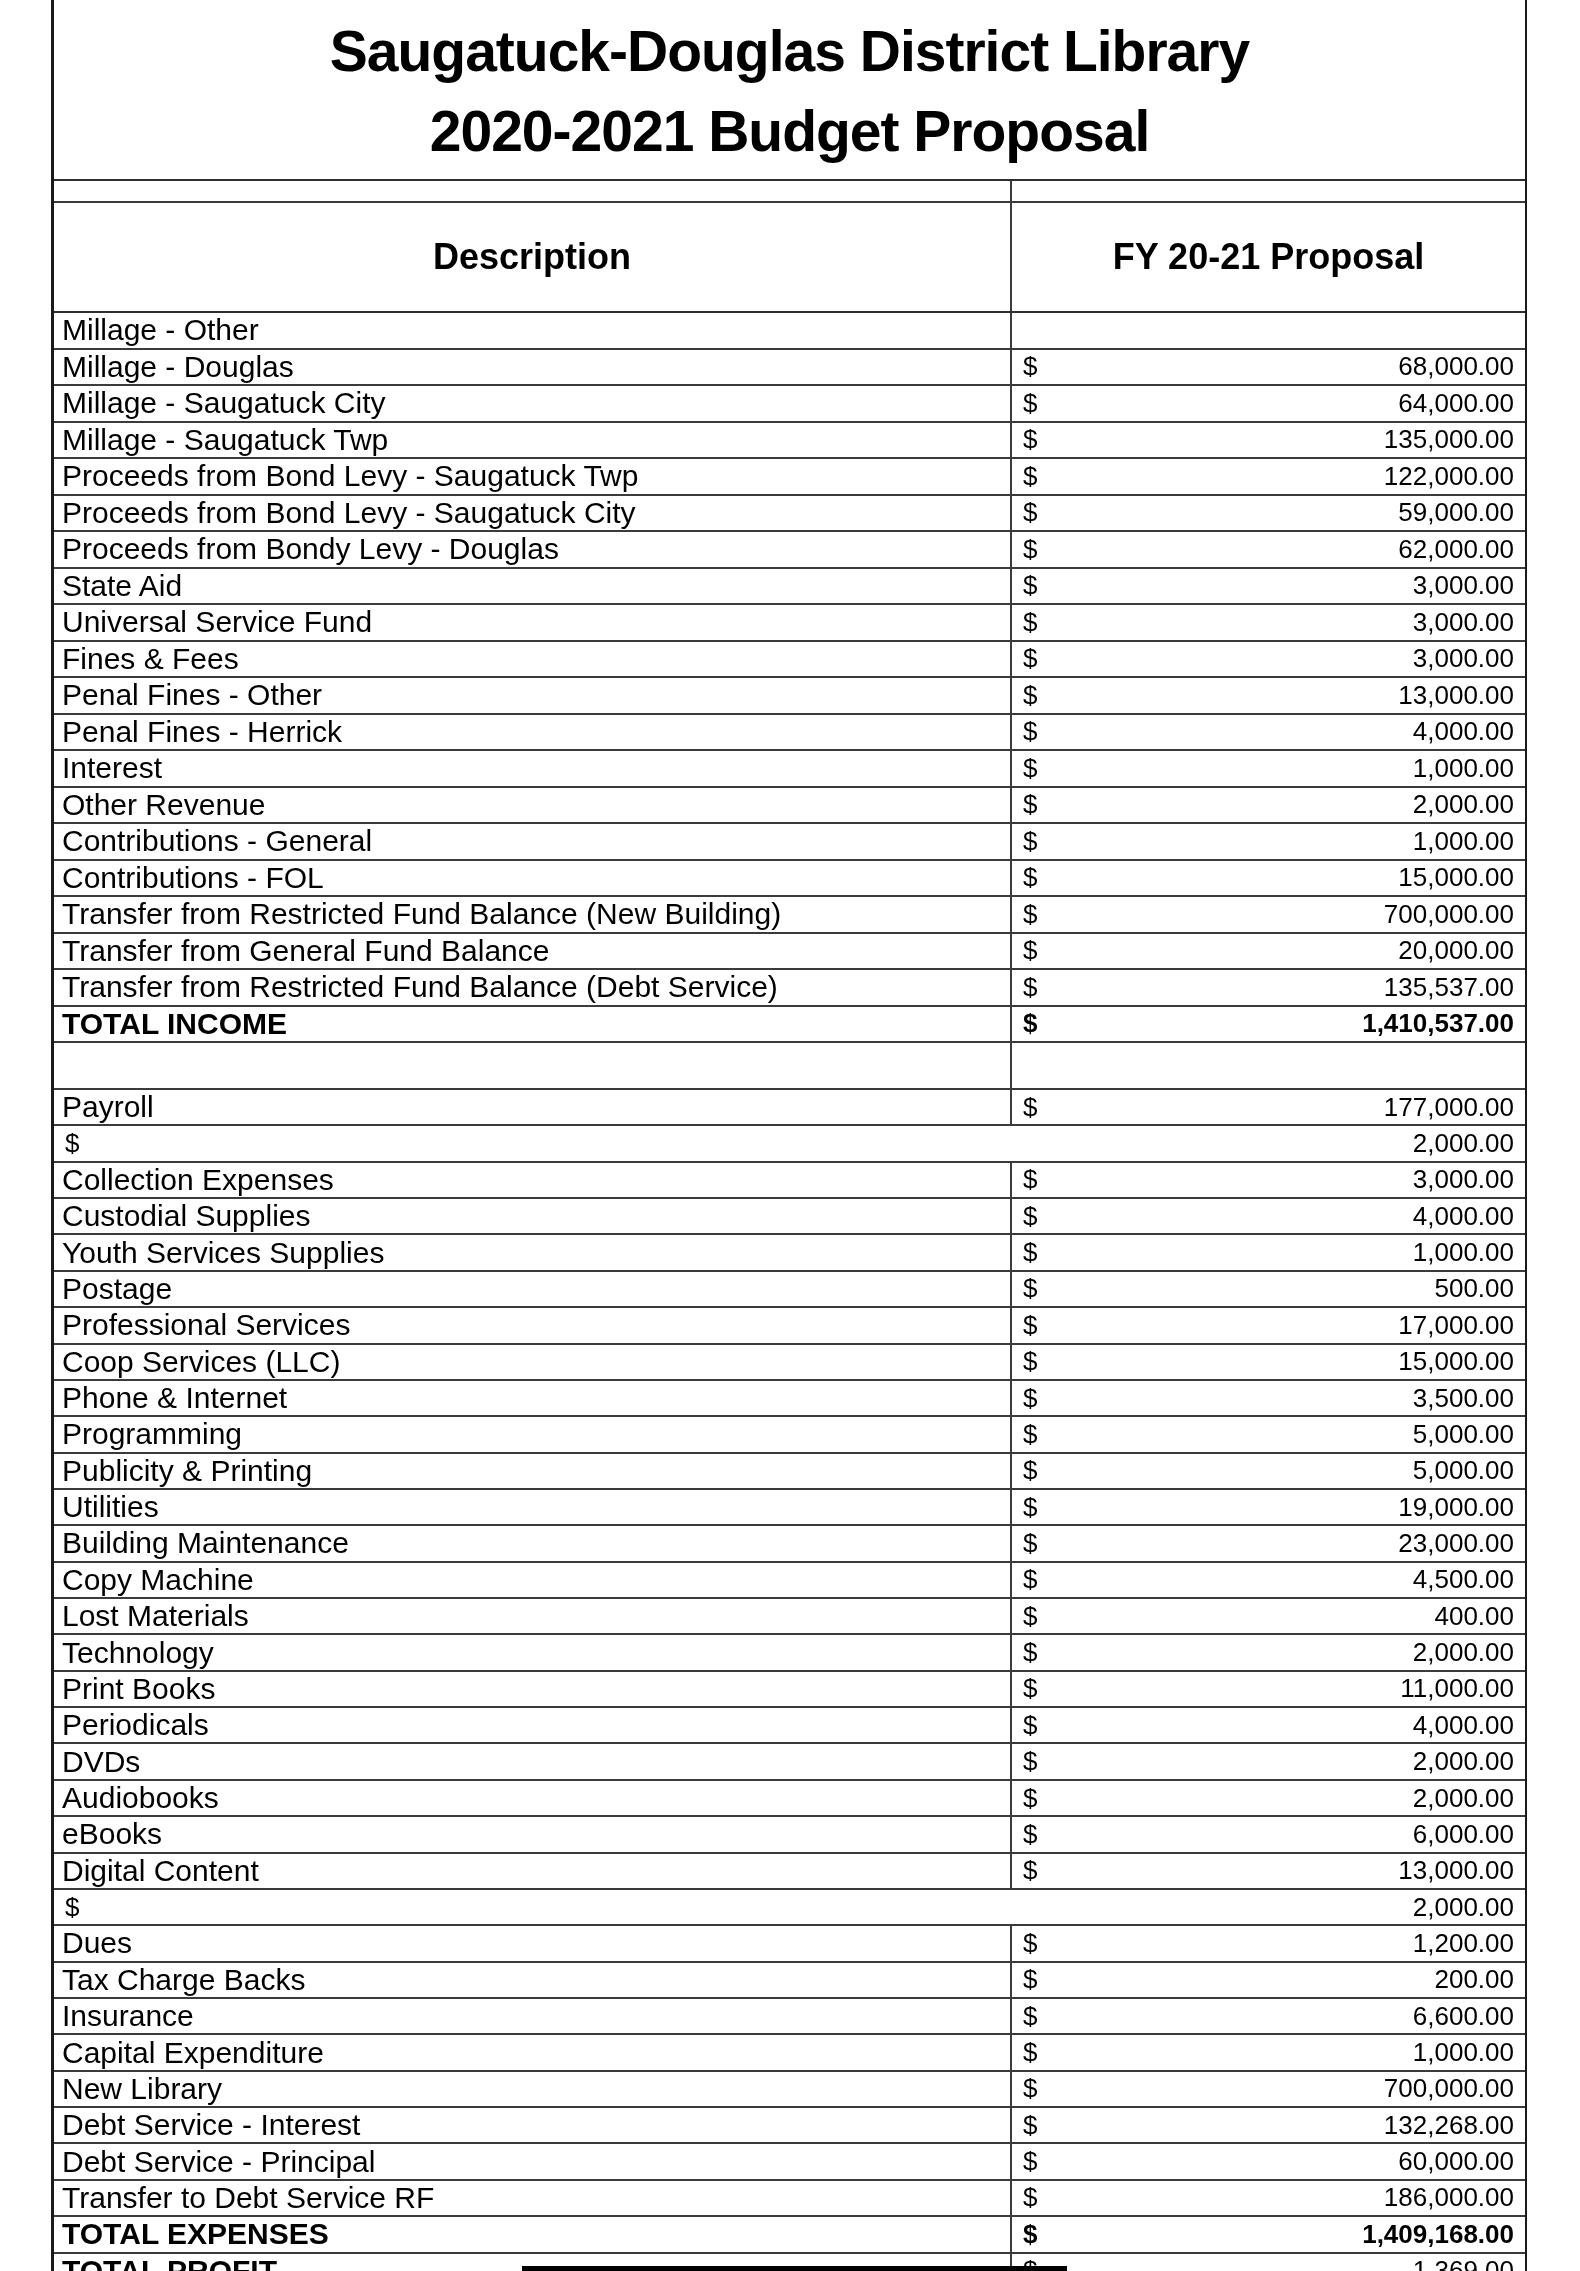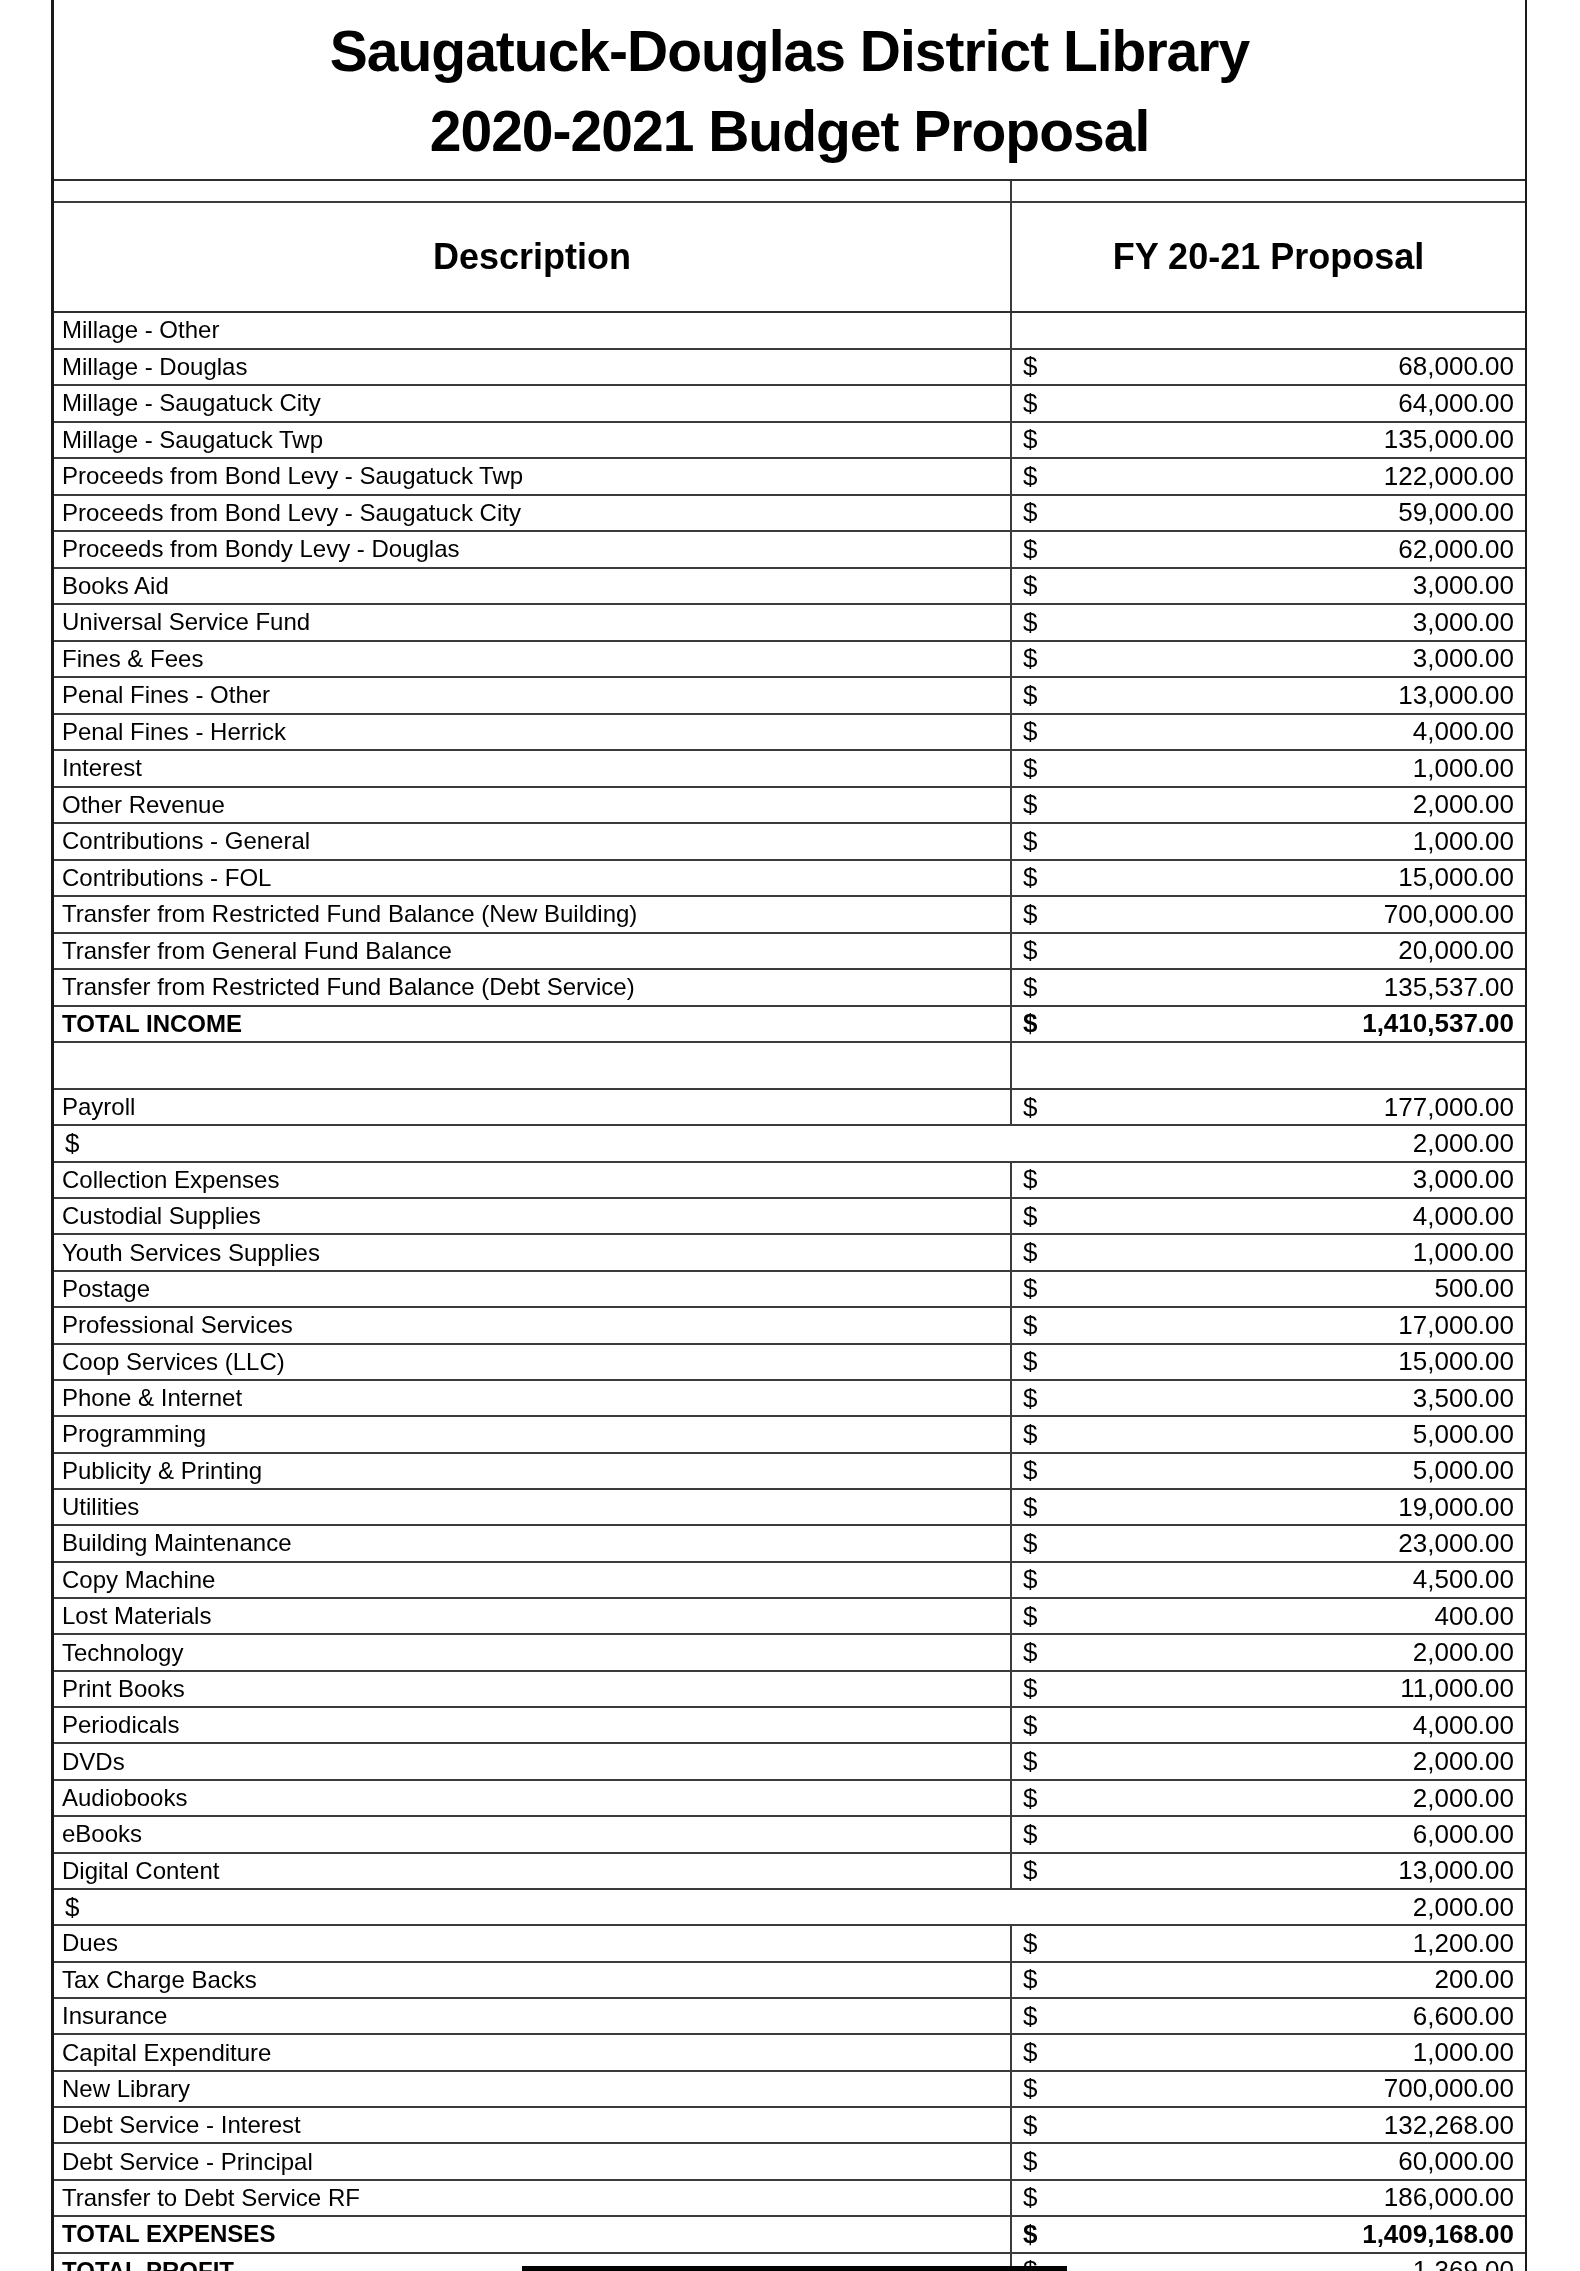--- a/index.html
+++ b/index.html
@@ -74,21 +74,21 @@
   }
   .header-row .desc-cell,
   .header-row .amt-cell {
     justify-content: center;
     font-weight: bold;
     font-size: 36px;
     padding-left: 0;
     padding-right: 0;
   }
   .row-label {
-    font-size: 24px;
+    font-size: 30px;
     white-space: nowrap;
   }
   .currency {
     font-size: 26px;
   }
   .amount-value {
     font-size: 26px;
     margin-left: auto;
     white-space: nowrap;
   }
@@ -182,21 +182,21 @@
           <div class="desc-cell">
             <span class="row-label">Proceeds from Bondy Levy - Douglas</span>
           </div>
           <div class="amt-cell">
             <span class="currency">$</span>
             <span class="amount-value">62,000.00</span>
           </div>
         </div>
         <div class="row data-row ">
           <div class="desc-cell">
-            <span class="row-label">Books Aid</span>
+            <span class="row-label">State Aid</span>
           </div>
           <div class="amt-cell">
             <span class="currency">$</span>
             <span class="amount-value">3,000.00</span>
           </div>
         </div>
         <div class="row data-row ">
           <div class="desc-cell">
             <span class="row-label">Universal Service Fund</span>
           </div>

